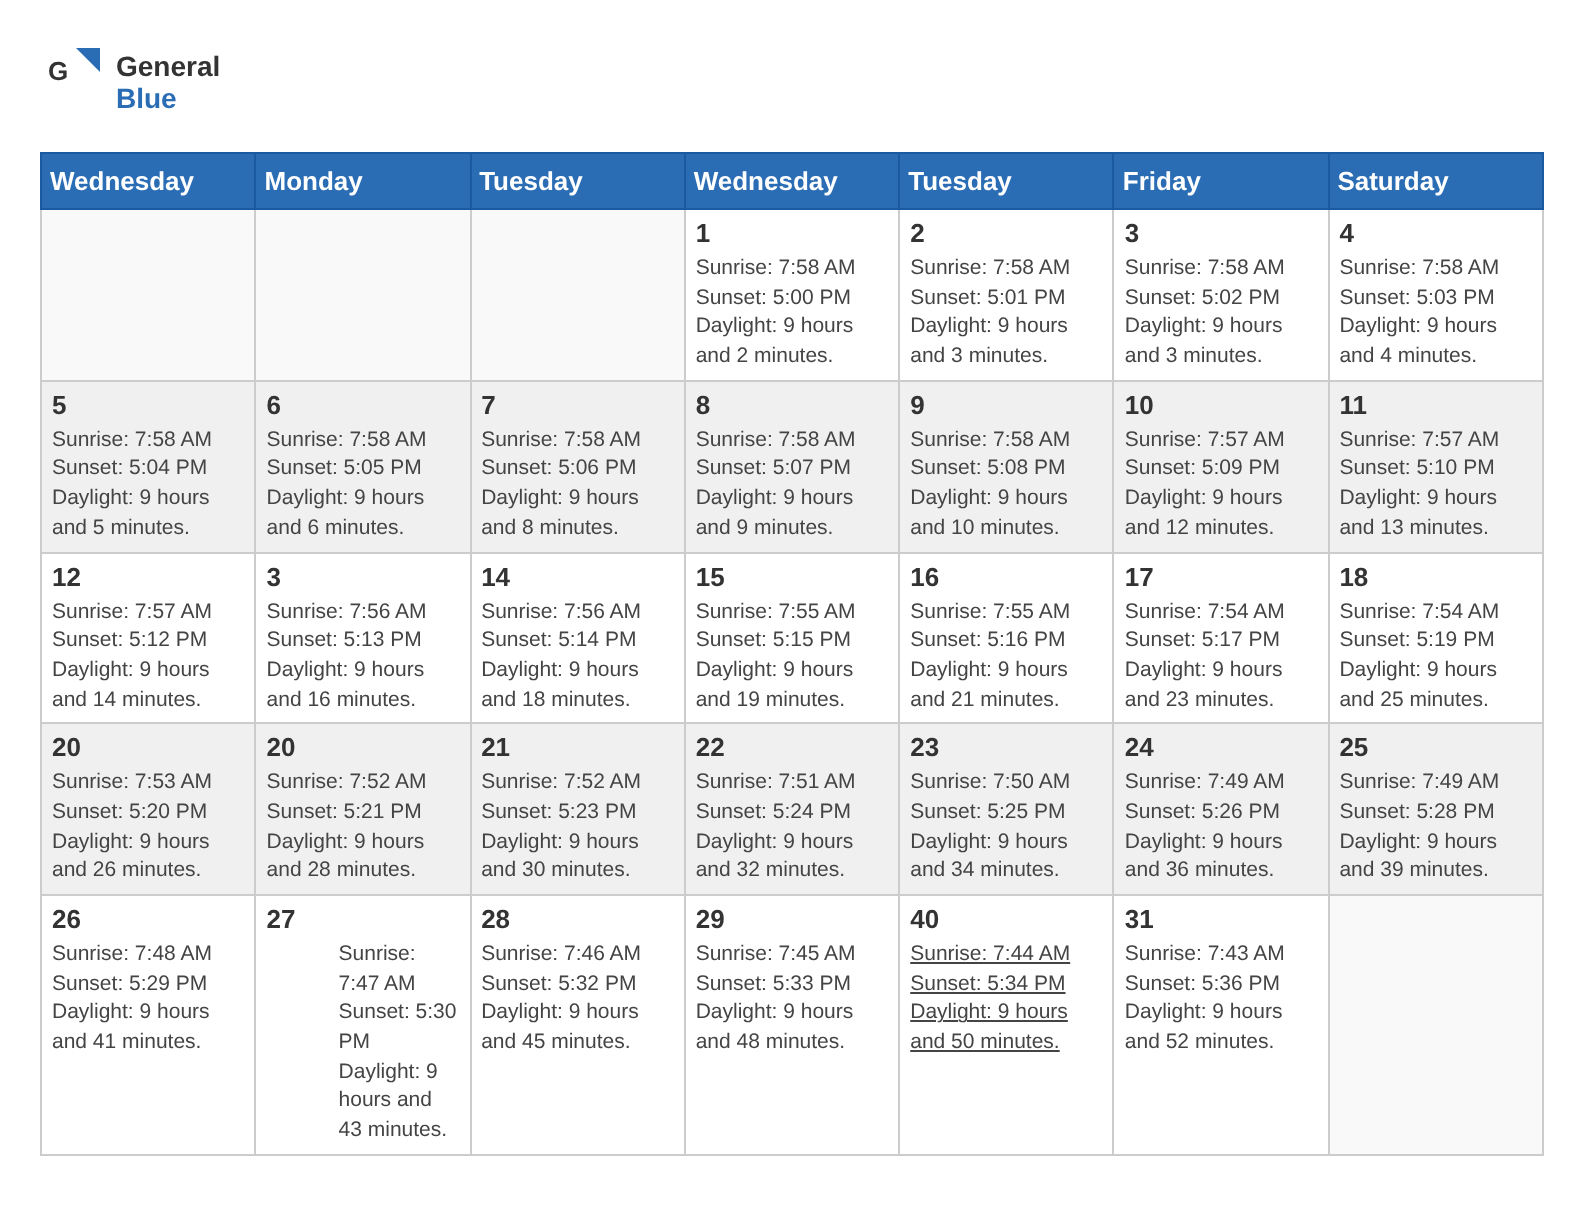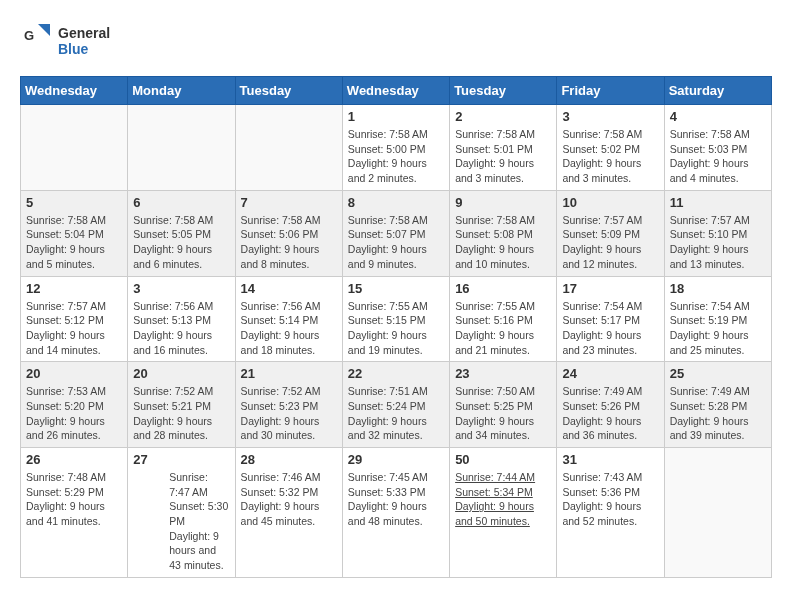--- a/index.html
+++ b/index.html
@@ -284,21 +284,21 @@
 Sunset: 5:32 PM
 Daylight: 9 hours and 45 minutes.</div>
         </td>
         <td>
           <div class="day-num">29</div>
           <div class="day-info" style="white-space: pre-line;">Sunrise: 7:45 AM
 Sunset: 5:33 PM
 Daylight: 9 hours and 48 minutes.</div>
         </td>
         <td>
-          <div class="day-num">50</div>
+          <div class="day-num">40</div>
           <div class="day-info" style="white-space: pre-line; text-decoration: underline;">Sunrise: 7:44 AM
 Sunset: 5:34 PM
 Daylight: 9 hours and 50 minutes.</div>
         </td>
         <td>
           <div class="day-num">31</div>
           <div class="day-info" style="white-space: pre-line;">Sunrise: 7:43 AM
 Sunset: 5:36 PM
 Daylight: 9 hours and 52 minutes.</div>
         </td>

